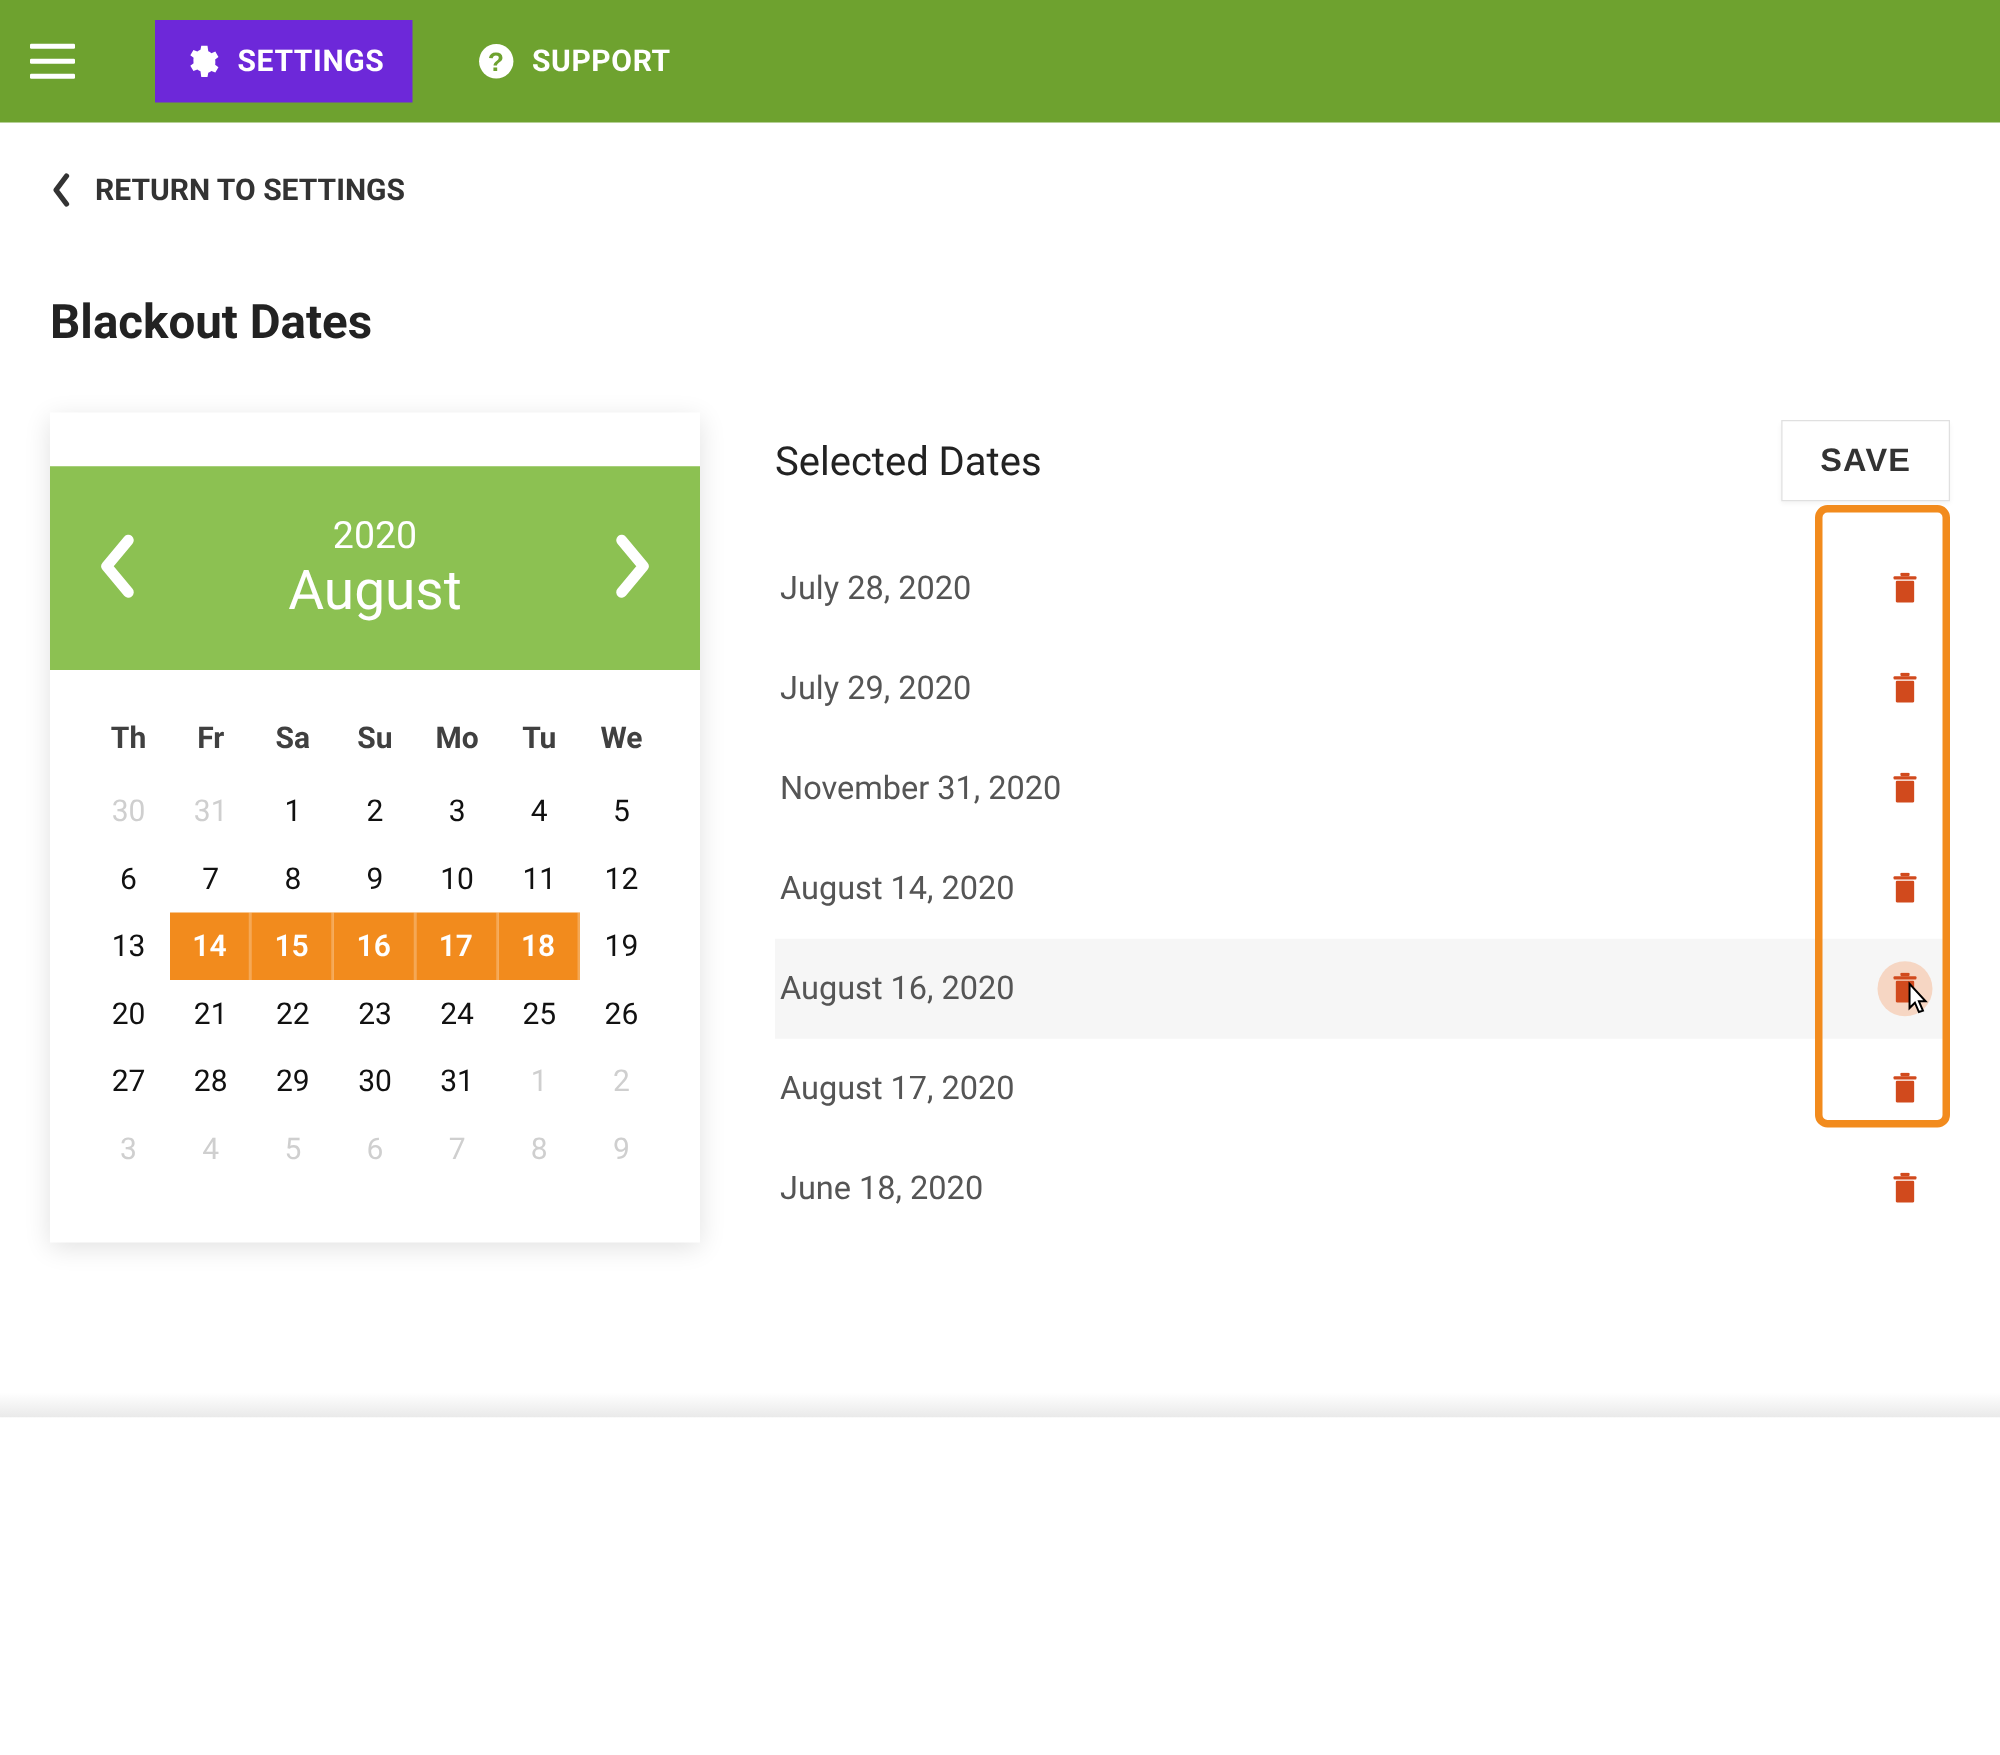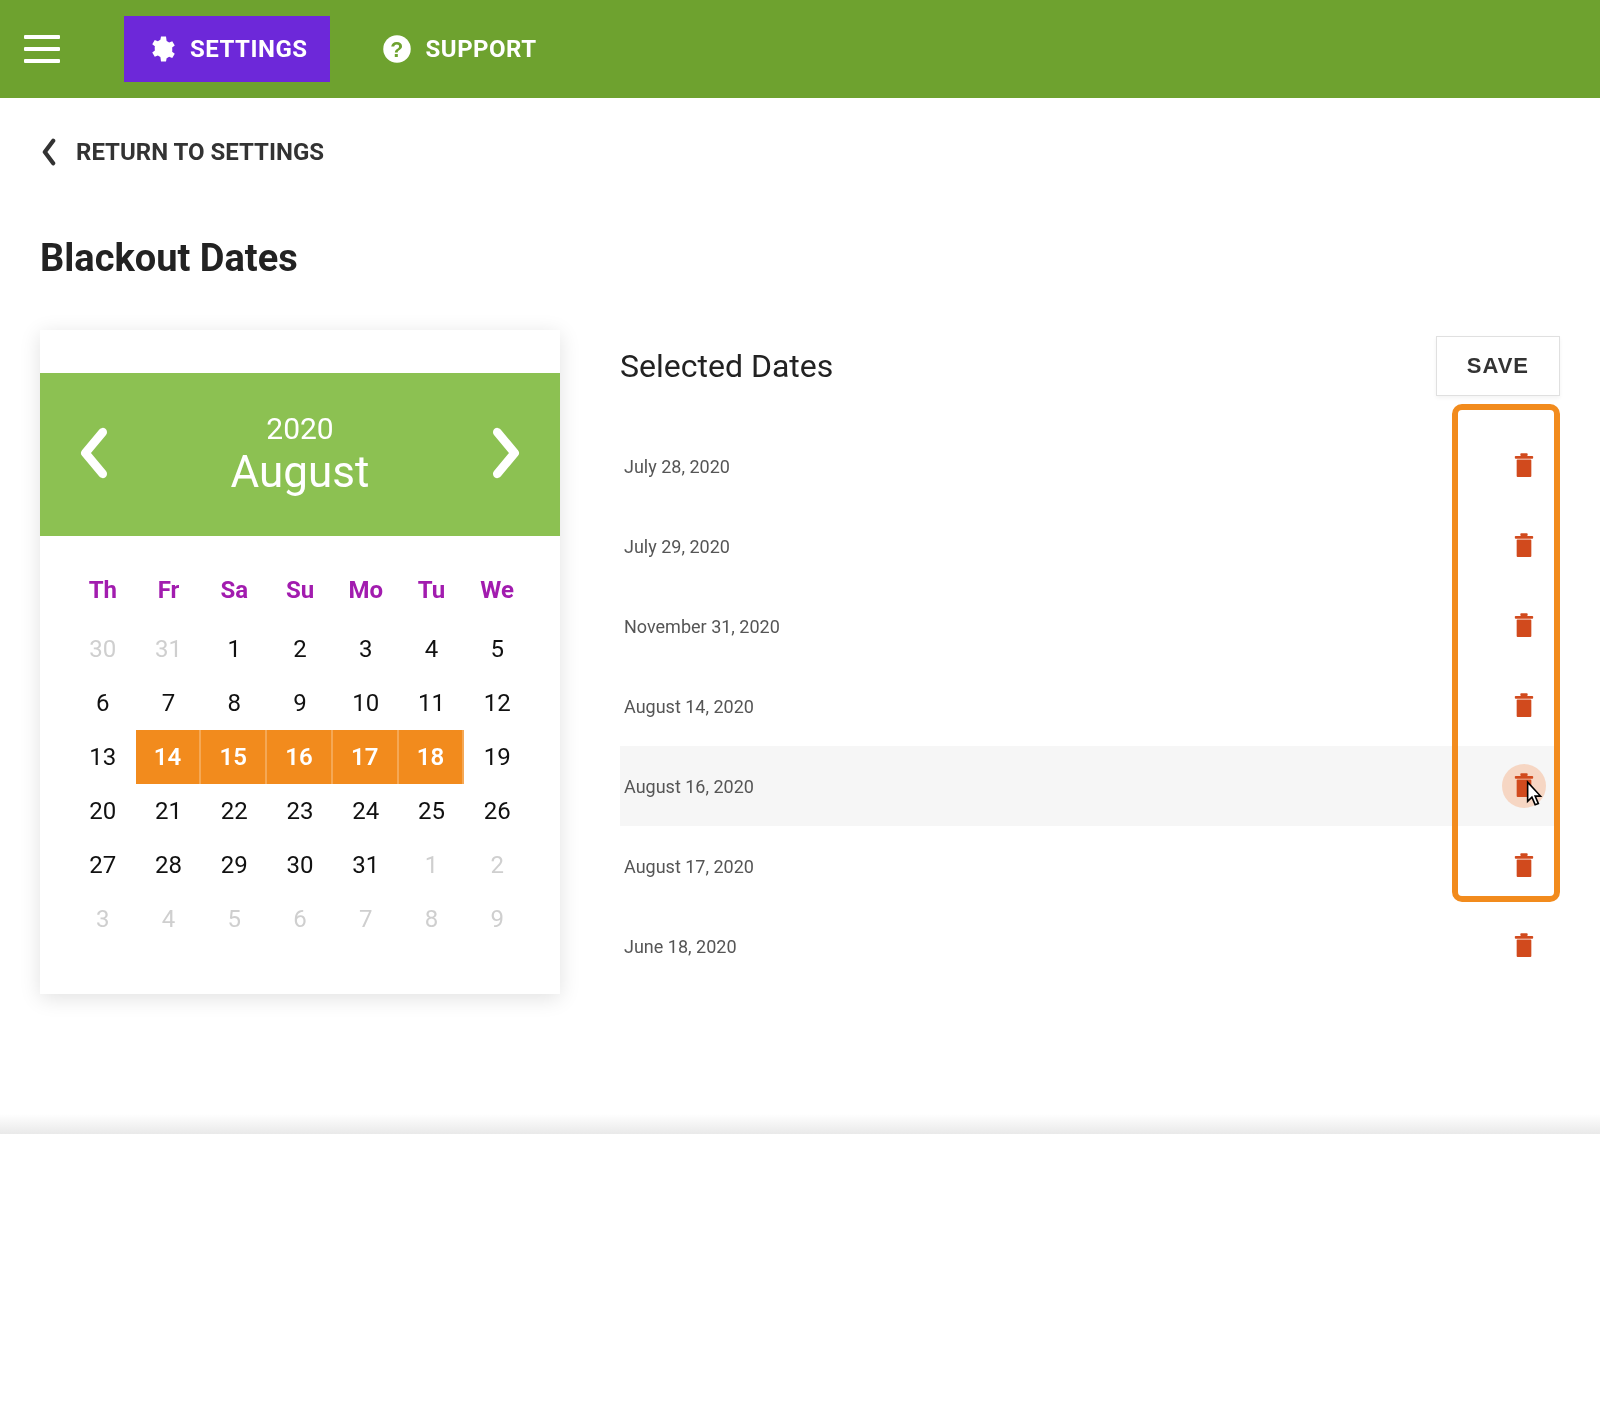--- a/index.html
+++ b/index.html
@@ -73,21 +73,21 @@
   }
   .cal-arrow { cursor:pointer; padding: 10px 16px; }
   .cal-arrow svg { width:36px; height:52px; stroke:#fff; }
   .cal-title { text-align:center; }
   .cal-year { font-size:30px; font-weight:400; }
   .cal-month { font-size:44px; font-weight:400; }
   .cal-grid {
     padding: 40px 30px 48px 30px;
   }
   .cal-row { display:grid; grid-template-columns: repeat(7,1fr); }
-  .cal-dow { text-align:center; font-weight:700; font-size:24px; color:#a21caf; padding-bottom:18px; }
+  .cal-dow { text-align:center; font-weight:700; font-size:24px; color:#404040; padding-bottom:18px; }
   .cal-cell {
     text-align:center;
     font-size:24px;
     color:#111;
     height:54px;
     display:flex; align-items:center; justify-content:center;
     cursor:pointer;
   }
   .cal-cell.muted { color:#cfcfcf; }
   .cal-cell.selected {
@@ -98,30 +98,30 @@
   }
   .cal-cell.selected:last-of-type { border-right:none; }
 
   
   .selected-panel { flex:1; position:relative; padding-top:6px; min-width: 520px;}
   .sel-header { display:flex; align-items:center; justify-content:space-between; margin-bottom: 30px;}
   .sel-title { font-size:32px; font-weight:400; color:#222; }
   .save-btn {
     background:#fff; border:1px solid #e0e0e0;
     padding: 16px 30px;
-    font-size:22px; font-weight:700; letter-spacing:1px;
+    font-size:26px; font-weight:700; letter-spacing:1px;
     color:#333;
     cursor:pointer;
     box-shadow: 0 2px 4px rgba(0,0,0,0.05);
   }
   .sel-list { }
   .sel-item {
     display:flex; align-items:center; justify-content:space-between;
     padding: 18px 14px 18px 4px;
-    font-size:18px; color:#555;
+    font-size:26px; color:#555;
   }
   .sel-item.hovered { background:#f6f6f6; }
   .trash-btn {
     cursor:pointer;
     width:44px; height:44px;
     display:flex; align-items:center; justify-content:center;
     border-radius:50%;
   }
   .trash-btn.hovered { background:#f6d6c3; }
   .trash-btn svg { width:22px; height:26px; fill:#d14a1d; }

